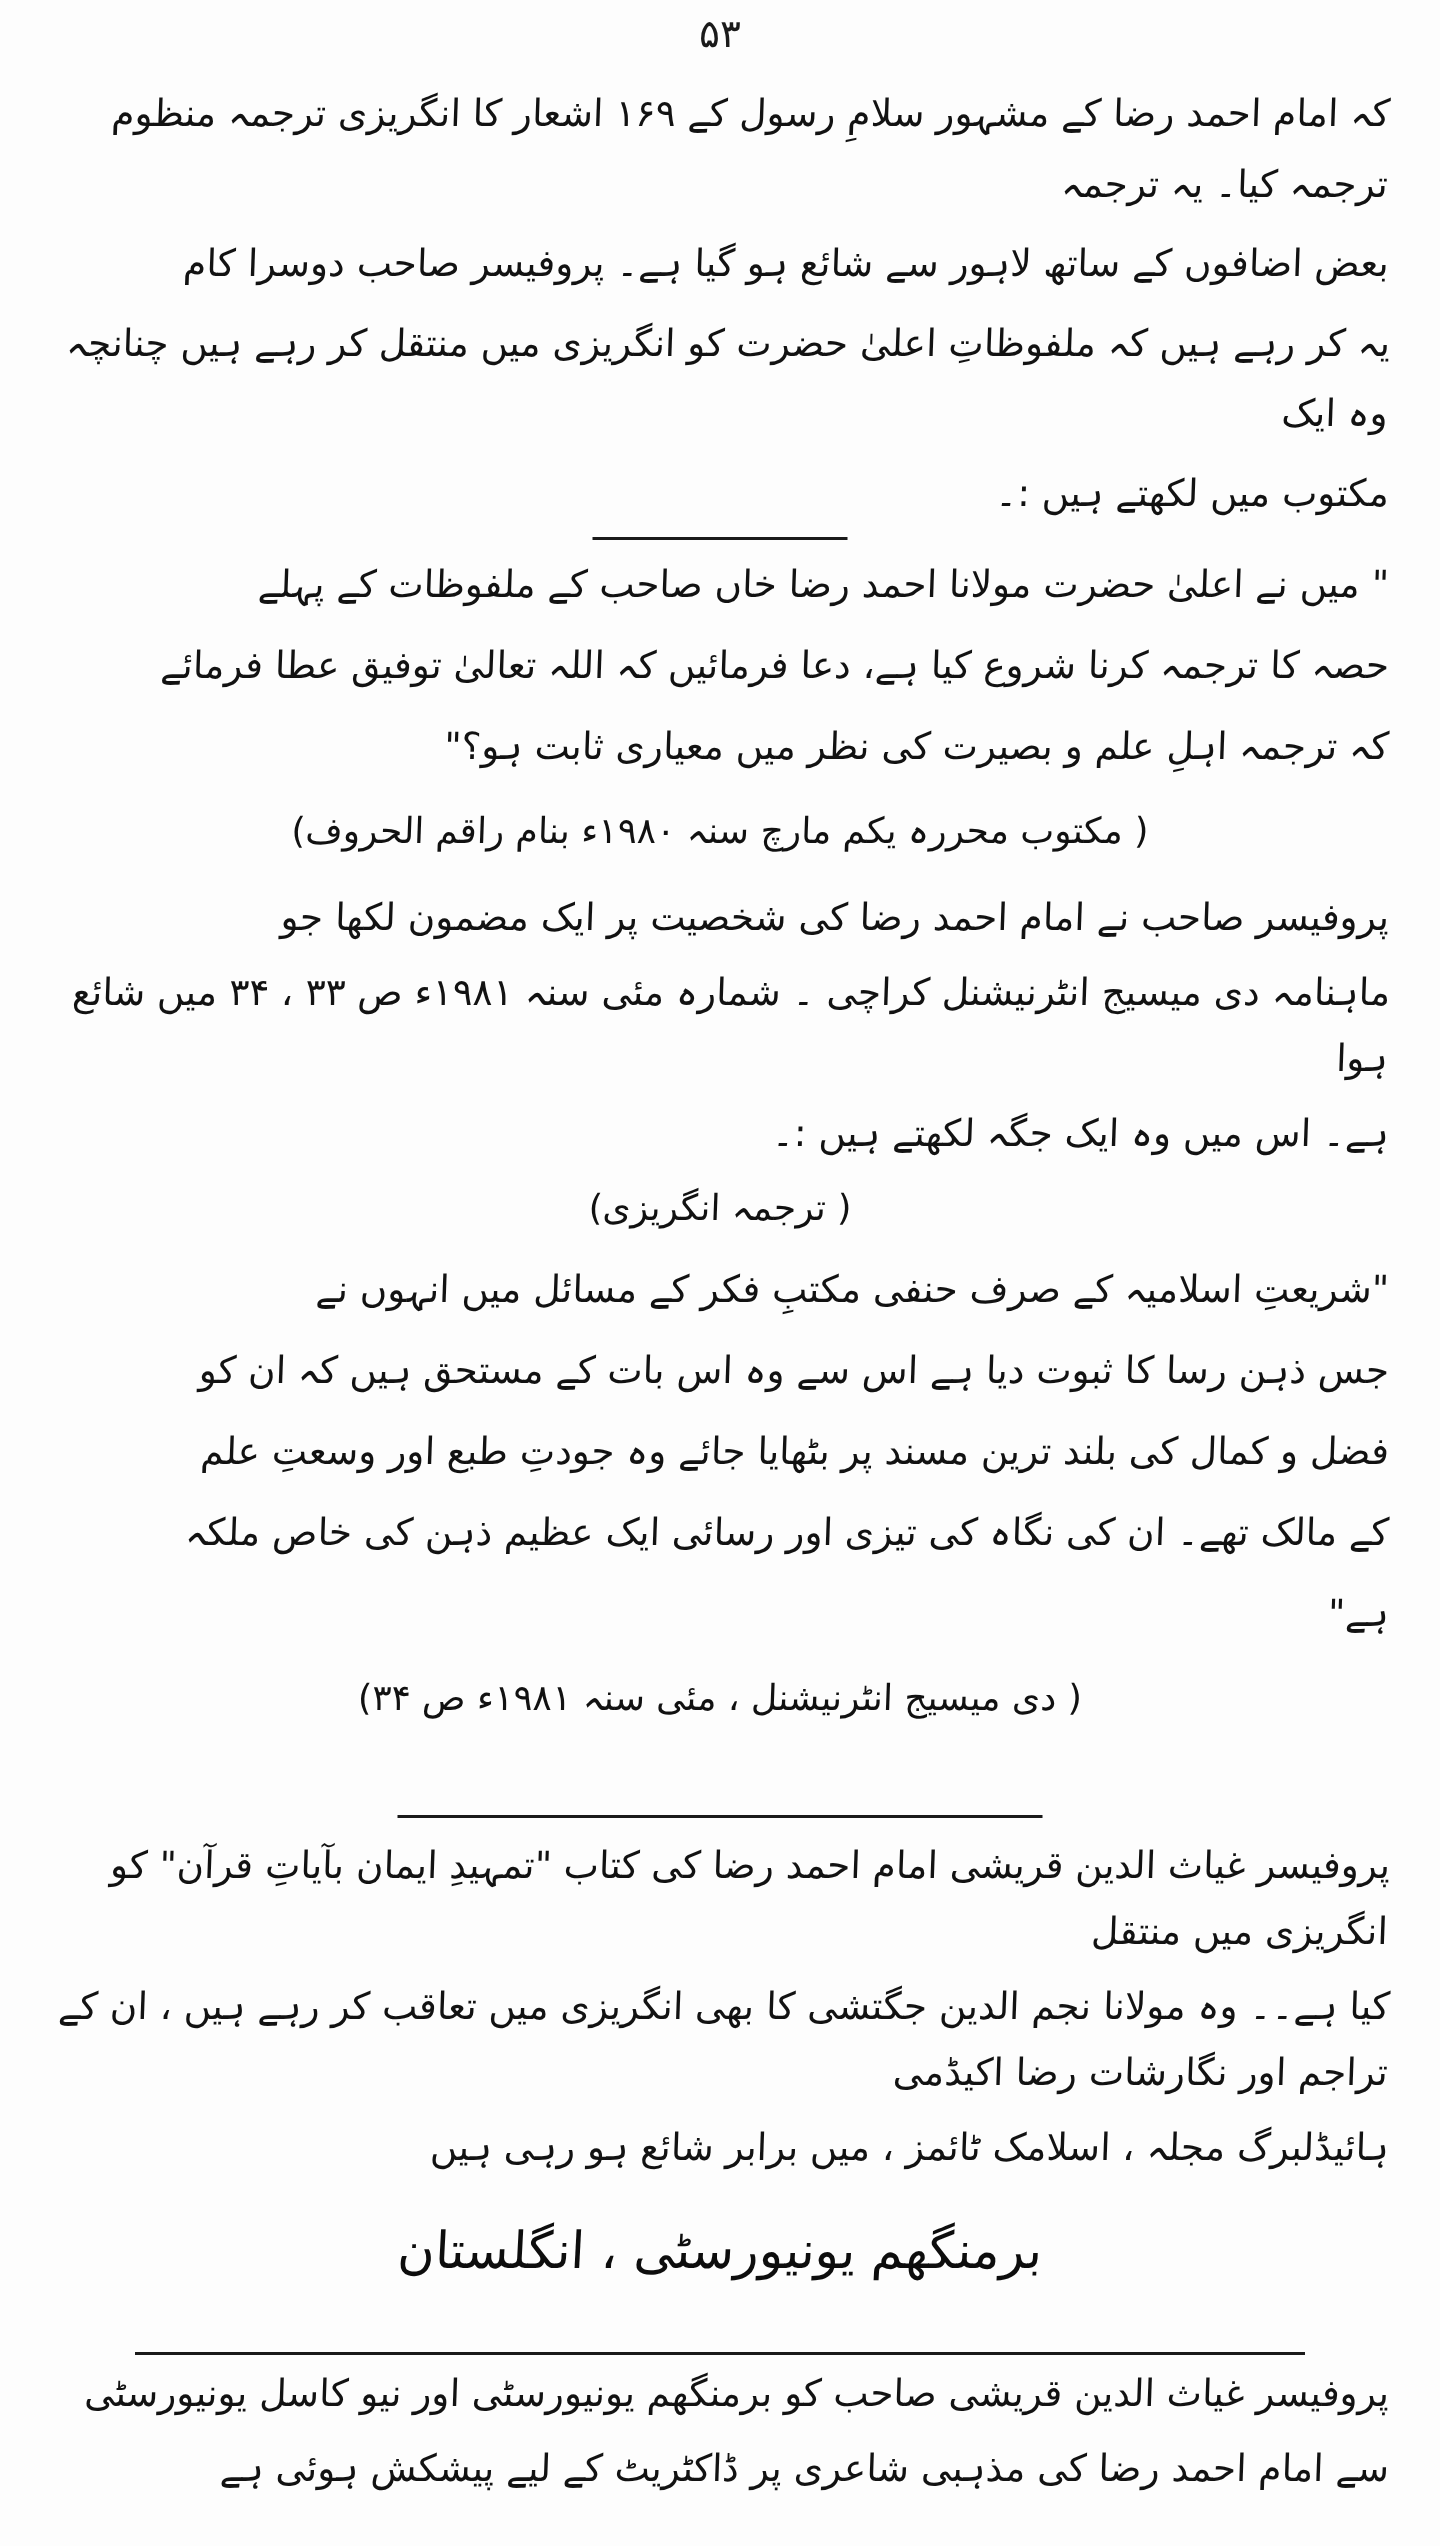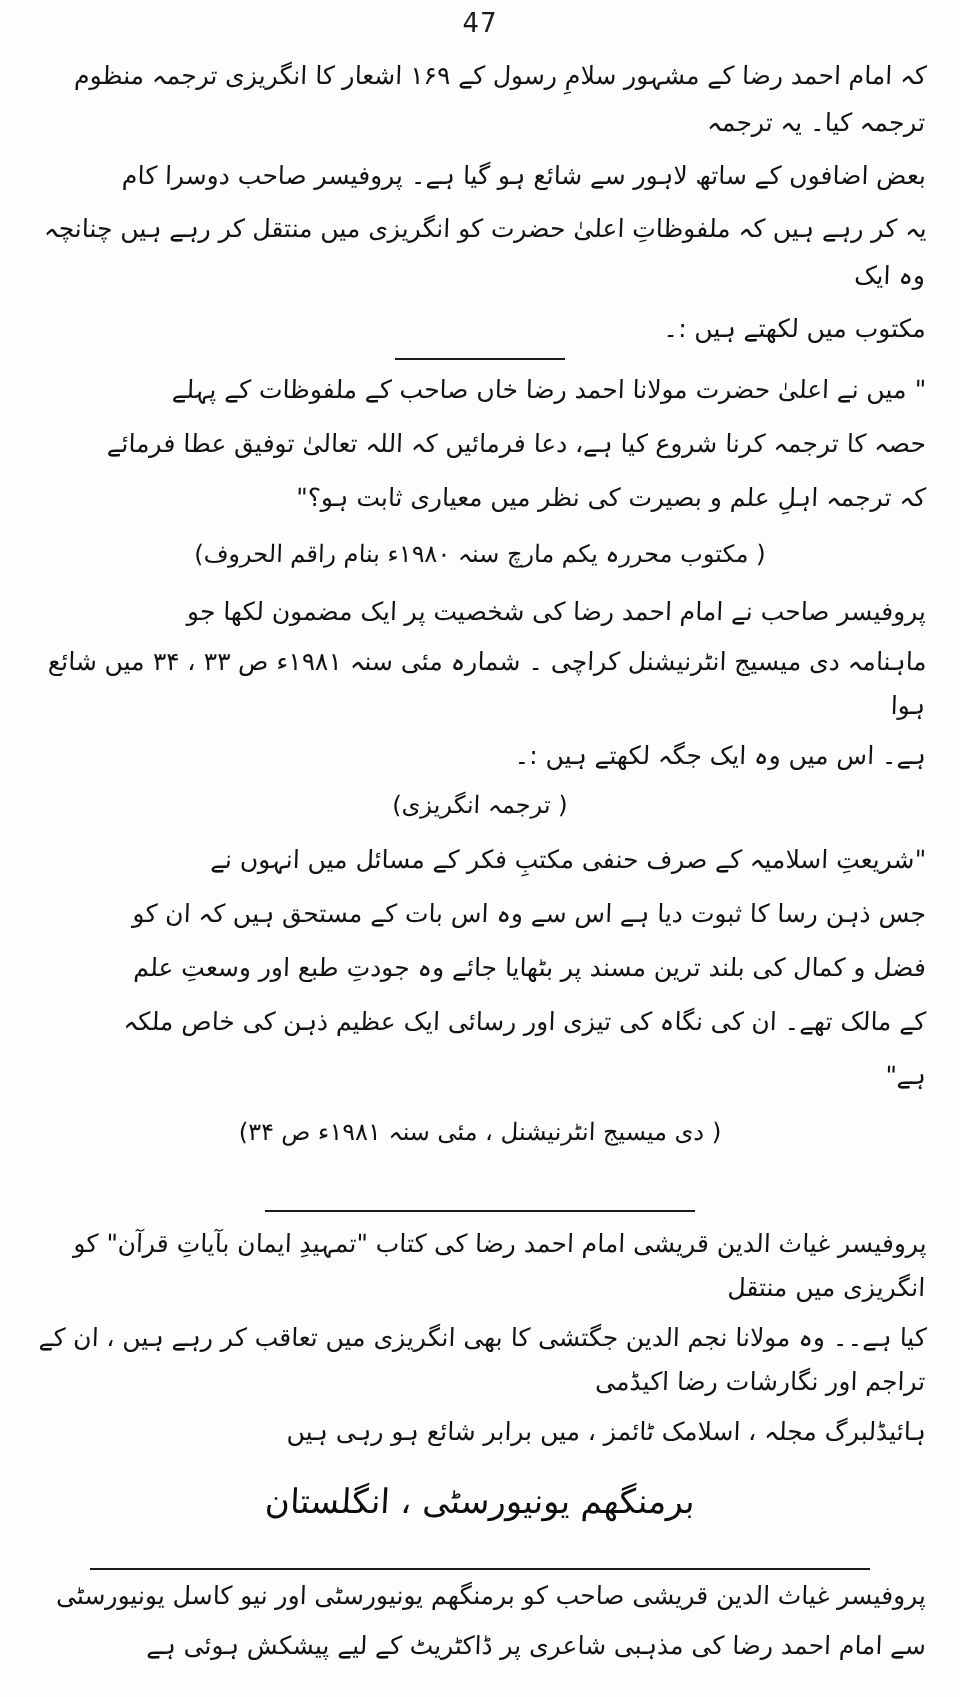--- a/index.html
+++ b/index.html
@@ -104,21 +104,21 @@
     transform: skewX(-3deg);
     letter-spacing: 1px;
   }
   .gap-md { height: 26px; }
 </style>
 </head>
 <body>
 
 <div class="page">
 
-  <div class="page-number">47</div>
+  <div class="page-number">۵۳</div>
 
   <div class="body-area">
 
     <div class="block">
       <p class="para">کہ امام احمد رضا کے مشہور سلامِ رسول کے ۱۶۹ اشعار کا انگریزی ترجمہ منظوم ترجمہ کیا۔ یہ ترجمہ</p>
       <p class="para">بعض اضافوں کے ساتھ لاہور سے شائع ہو گیا ہے۔ پروفیسر صاحب دوسرا کام</p>
       <p class="para">یہ کر رہے ہیں کہ ملفوظاتِ اعلیٰ حضرت کو انگریزی میں منتقل کر رہے ہیں چنانچہ وہ ایک</p>
       <p class="para indent-2">مکتوب میں لکھتے ہیں :۔</p>
     </div>
 

